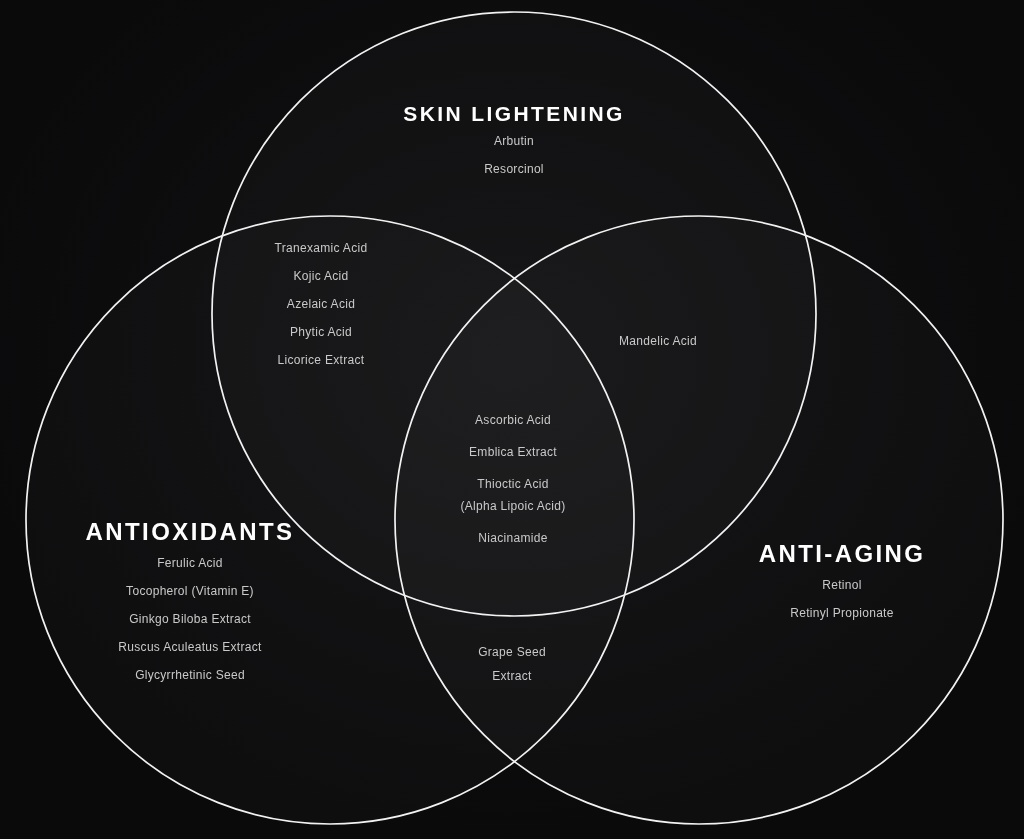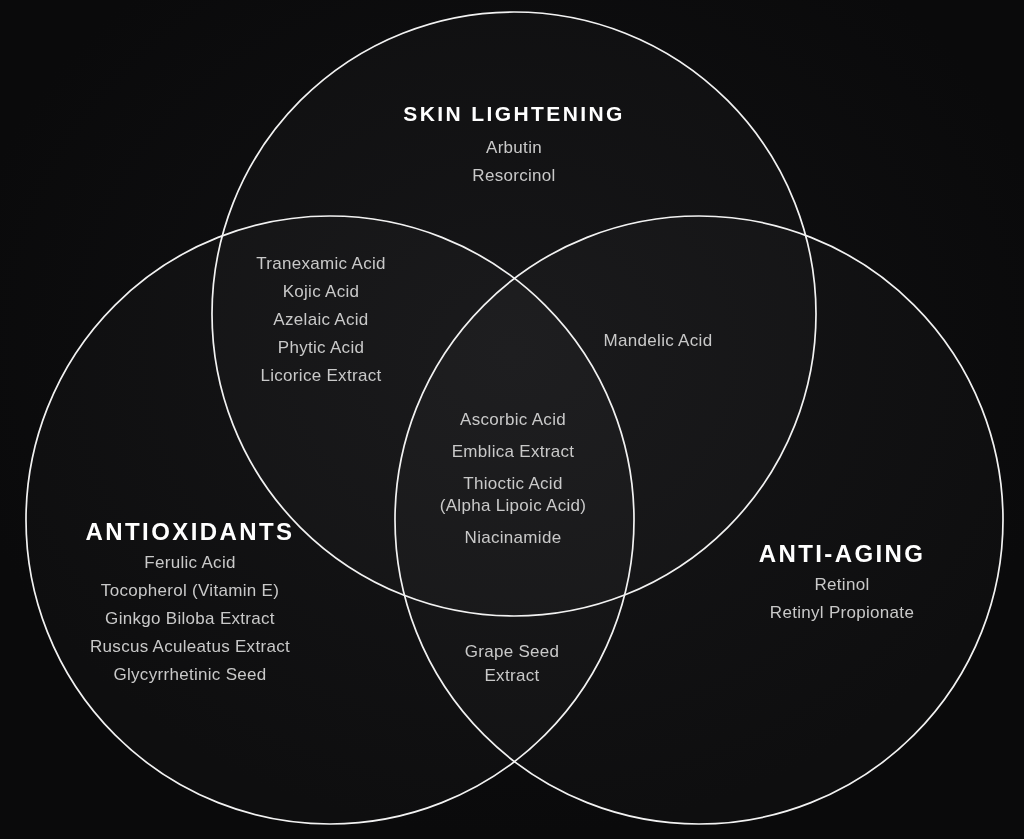--- a/index.html
+++ b/index.html
@@ -37,30 +37,29 @@
     white-space: nowrap;
   }
   .set-title {
     color: #ffffff;
     font-weight: bold;
     letter-spacing: 2.4px;
   }
   .title-lg {
     font-size: 21px;
     line-height: 26px;
-    margin-bottom: 7px;
   }
   .title-md {
     font-size: 24px;
     line-height: 25px;
     margin-bottom: 5px;
   }
   .venn-item {
     color: #c9c9c9;
-    font-size: 17px;
+    font-size: 12px;
     letter-spacing: 0.3px;
     white-space: pre-line;
   }
   .lh28 .venn-item { line-height: 28px; }
   .lh26 .venn-item { line-height: 26px; }
   .center-list .venn-item {
     line-height: 22px;
     margin-bottom: 10px;
   }
   .center-list .venn-item:last-child { margin-bottom: 14px; }
@@ -78,21 +77,21 @@
   </svg>
 
   <div class="label-group" style="left:514px; top:101px;">
     <div class="set-title title-lg">SKIN LIGHTENING</div>
     <div class="lh28">
       <div class="venn-item">Arbutin</div>
       <div class="venn-item">Resorcinol</div>
     </div>
   </div>
 
-  <div class="label-group lh28" style="left:321px; top:250px;">
+  <div class="label-group lh28" style="left:321px; top:234px;">
     <div class="venn-item">Tranexamic Acid</div>
     <div class="venn-item">Kojic Acid</div>
     <div class="venn-item">Azelaic Acid</div>
     <div class="venn-item">Phytic Acid</div>
     <div class="venn-item">Licorice Extract</div>
   </div>
 
   <div class="label-group lh26" style="left:658px; top:328px;">
     <div class="venn-item">Mandelic Acid</div>
   </div>

